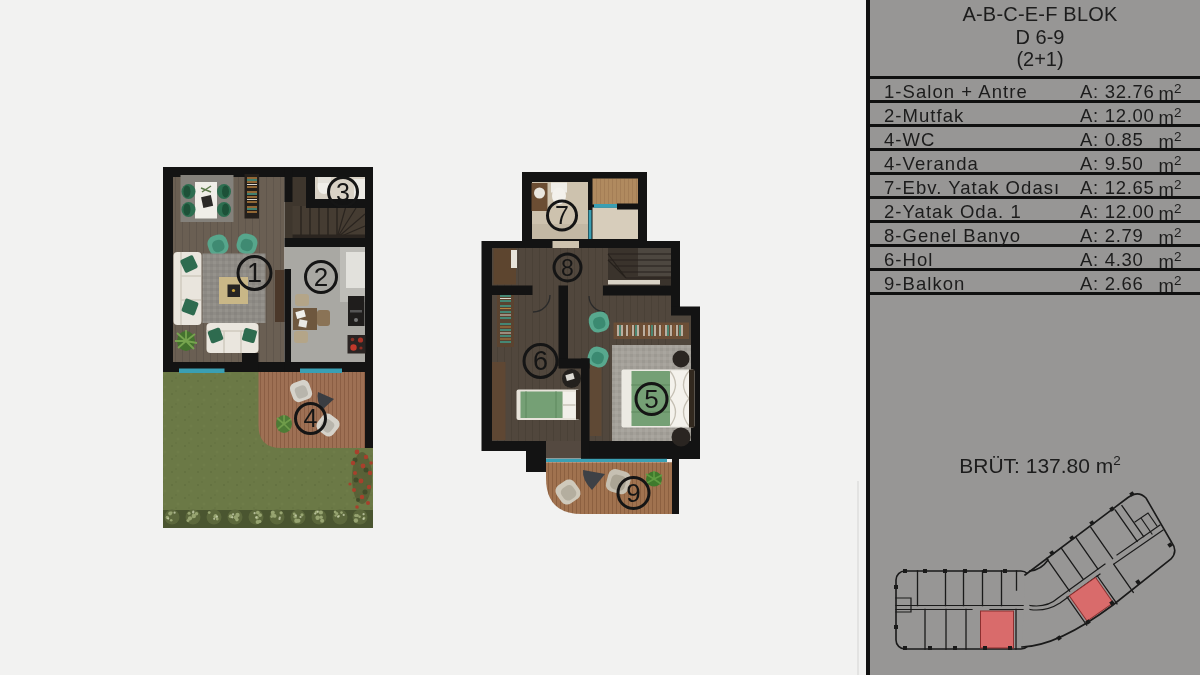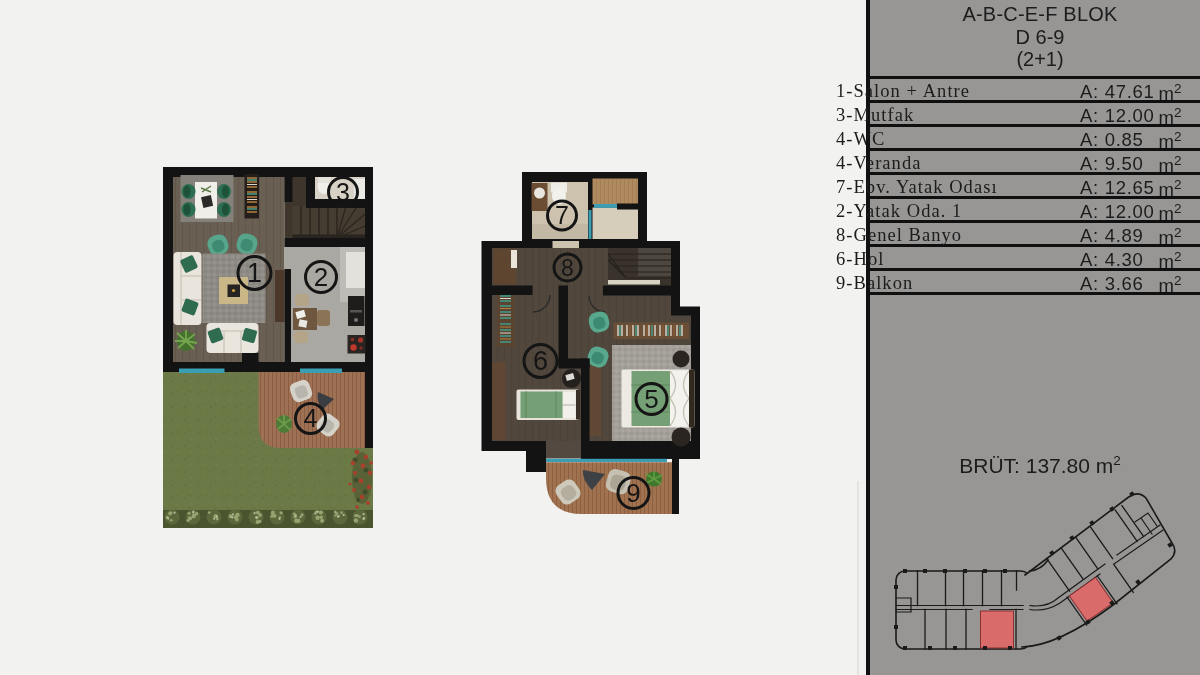--- a/index.html
+++ b/index.html
@@ -3,21 +3,21 @@
 <meta charset="utf-8">
 <style>
   html,body{margin:0;padding:0;}
   body{width:1200px;height:675px;position:relative;background:#f2f2f1;overflow:hidden;
        font-family:"Liberation Sans", sans-serif;}
   #panel{position:absolute;left:870px;top:0;width:330px;height:675px;background:#979695;}
   #vline{position:absolute;left:865.5px;top:0;width:4.5px;height:675px;background:#111;}
   #faint{position:absolute;left:857px;top:481px;width:2px;height:194px;background:#e3e3e2;}
   .hdr{position:absolute;left:875px;width:330px;text-align:center;color:#1c1c1c;}
   .rowline{position:absolute;left:868px;width:332px;height:2.6px;background:#101010;}
-  .rlabel{position:absolute;left:836px;width:220px;font-size:18.5px;color:#1c1c1c;letter-spacing:1.05px;white-space:nowrap;font-family:Liberation Serif, serif;}
+  .rlabel{position:absolute;left:884px;width:220px;font-size:18.5px;color:#1c1c1c;letter-spacing:1.05px;white-space:nowrap;}
   .rA{position:absolute;left:1080px;font-size:18.5px;color:#1c1c1c;letter-spacing:0.7px;white-space:nowrap;}
   .rM{position:absolute;left:1158.5px;font-size:18.5px;color:#1c1c1c;text-align:right;}
   sup{font-size:13.5px;}
   svg{position:absolute;left:0;top:0;}
 </style>
 </head>
 <body>
 
 <div id="panel"></div>
 
@@ -36,53 +36,53 @@
 <div class="rowline" style="top:124.4px"></div>
 <div class="rowline" style="top:148.4px"></div>
 <div class="rowline" style="top:172.4px"></div>
 <div class="rowline" style="top:196.4px"></div>
 <div class="rowline" style="top:220.4px"></div>
 <div class="rowline" style="top:244.4px"></div>
 <div class="rowline" style="top:268.4px"></div>
 <div class="rowline" style="top:292.4px"></div>
 
 <div class="rlabel" style="top:81px">1-Salon + Antre</div>
-<div class="rA" style="top:81px">A: 47.61</div>
+<div class="rA" style="top:81px">A: 32.76</div>
 <div class="rM" style="top:81px">m<sup>2</sup></div>
 
-<div class="rlabel" style="top:105px">3-Mutfak</div>
+<div class="rlabel" style="top:105px">2-Mutfak</div>
 <div class="rA" style="top:105px">A: 12.00</div>
 <div class="rM" style="top:105px">m<sup>2</sup></div>
 
 <div class="rlabel" style="top:129px">4-WC</div>
 <div class="rA" style="top:129px">A: 0.85</div>
 <div class="rM" style="top:129px">m<sup>2</sup></div>
 
 <div class="rlabel" style="top:153px">4-Veranda</div>
 <div class="rA" style="top:153px">A: 9.50</div>
 <div class="rM" style="top:153px">m<sup>2</sup></div>
 
 <div class="rlabel" style="top:177px">7-Ebv. Yatak Odası</div>
 <div class="rA" style="top:177px">A: 12.65</div>
 <div class="rM" style="top:177px">m<sup>2</sup></div>
 
 <div class="rlabel" style="top:201px">2-Yatak Oda. 1</div>
 <div class="rA" style="top:201px">A: 12.00</div>
 <div class="rM" style="top:201px">m<sup>2</sup></div>
 
 <div class="rlabel" style="top:225px">8-Genel Banyo</div>
-<div class="rA" style="top:225px">A: 4.89</div>
+<div class="rA" style="top:225px">A: 2.79</div>
 <div class="rM" style="top:225px">m<sup>2</sup></div>
 
 <div class="rlabel" style="top:249px">6-Hol</div>
 <div class="rA" style="top:249px">A: 4.30</div>
 <div class="rM" style="top:249px">m<sup>2</sup></div>
 
 <div class="rlabel" style="top:273px">9-Balkon</div>
-<div class="rA" style="top:273px">A: 3.66</div>
+<div class="rA" style="top:273px">A: 2.66</div>
 <div class="rM" style="top:273px">m<sup>2</sup></div>
 
 <div class="hdr" style="top:453px;font-size:21px;">BRÜT: 137.80 m<sup>2</sup></div>
 <svg width="1200" height="675" viewBox="0 0 1200 675">
 <defs>
   <pattern id="plankV" width="7" height="20" patternUnits="userSpaceOnUse">
     <rect width="7" height="20" fill="none"></rect>
     <line x1="0.5" y1="0" x2="0.5" y2="20" stroke="rgba(0,0,0,0.09)" stroke-width="1"></line>
   </pattern>
   <pattern id="deckV" width="4" height="20" patternUnits="userSpaceOnUse">

